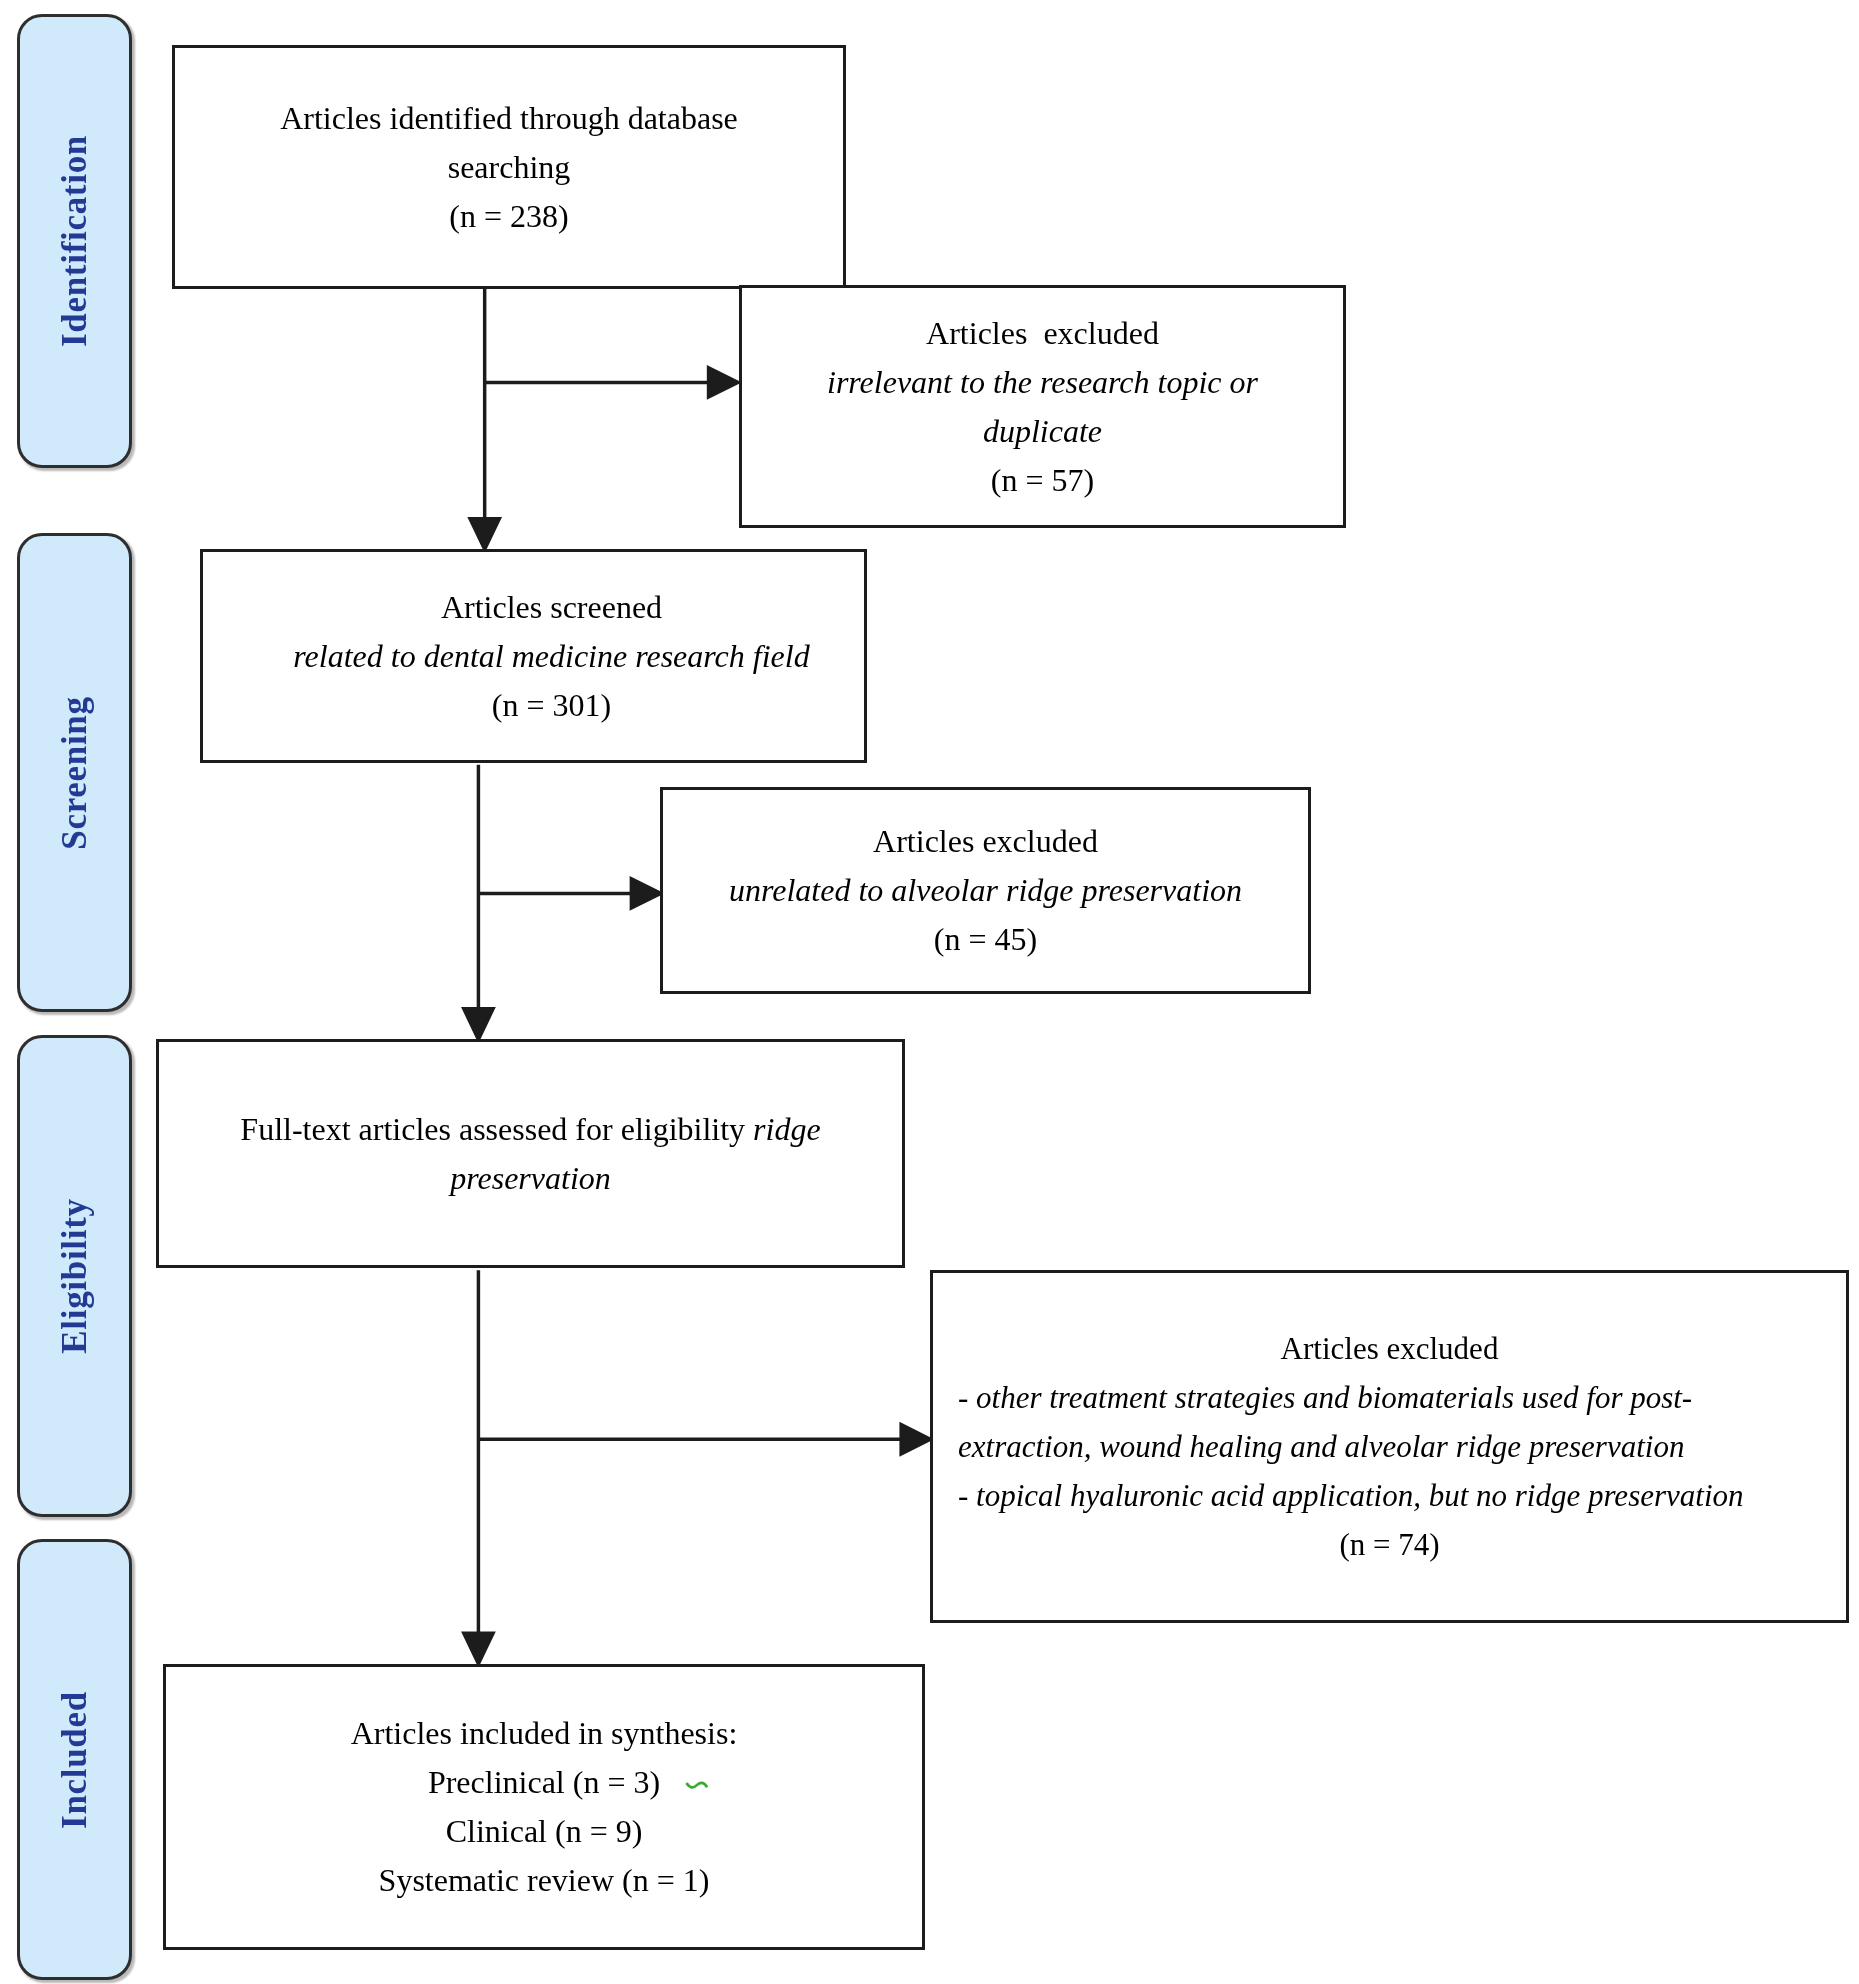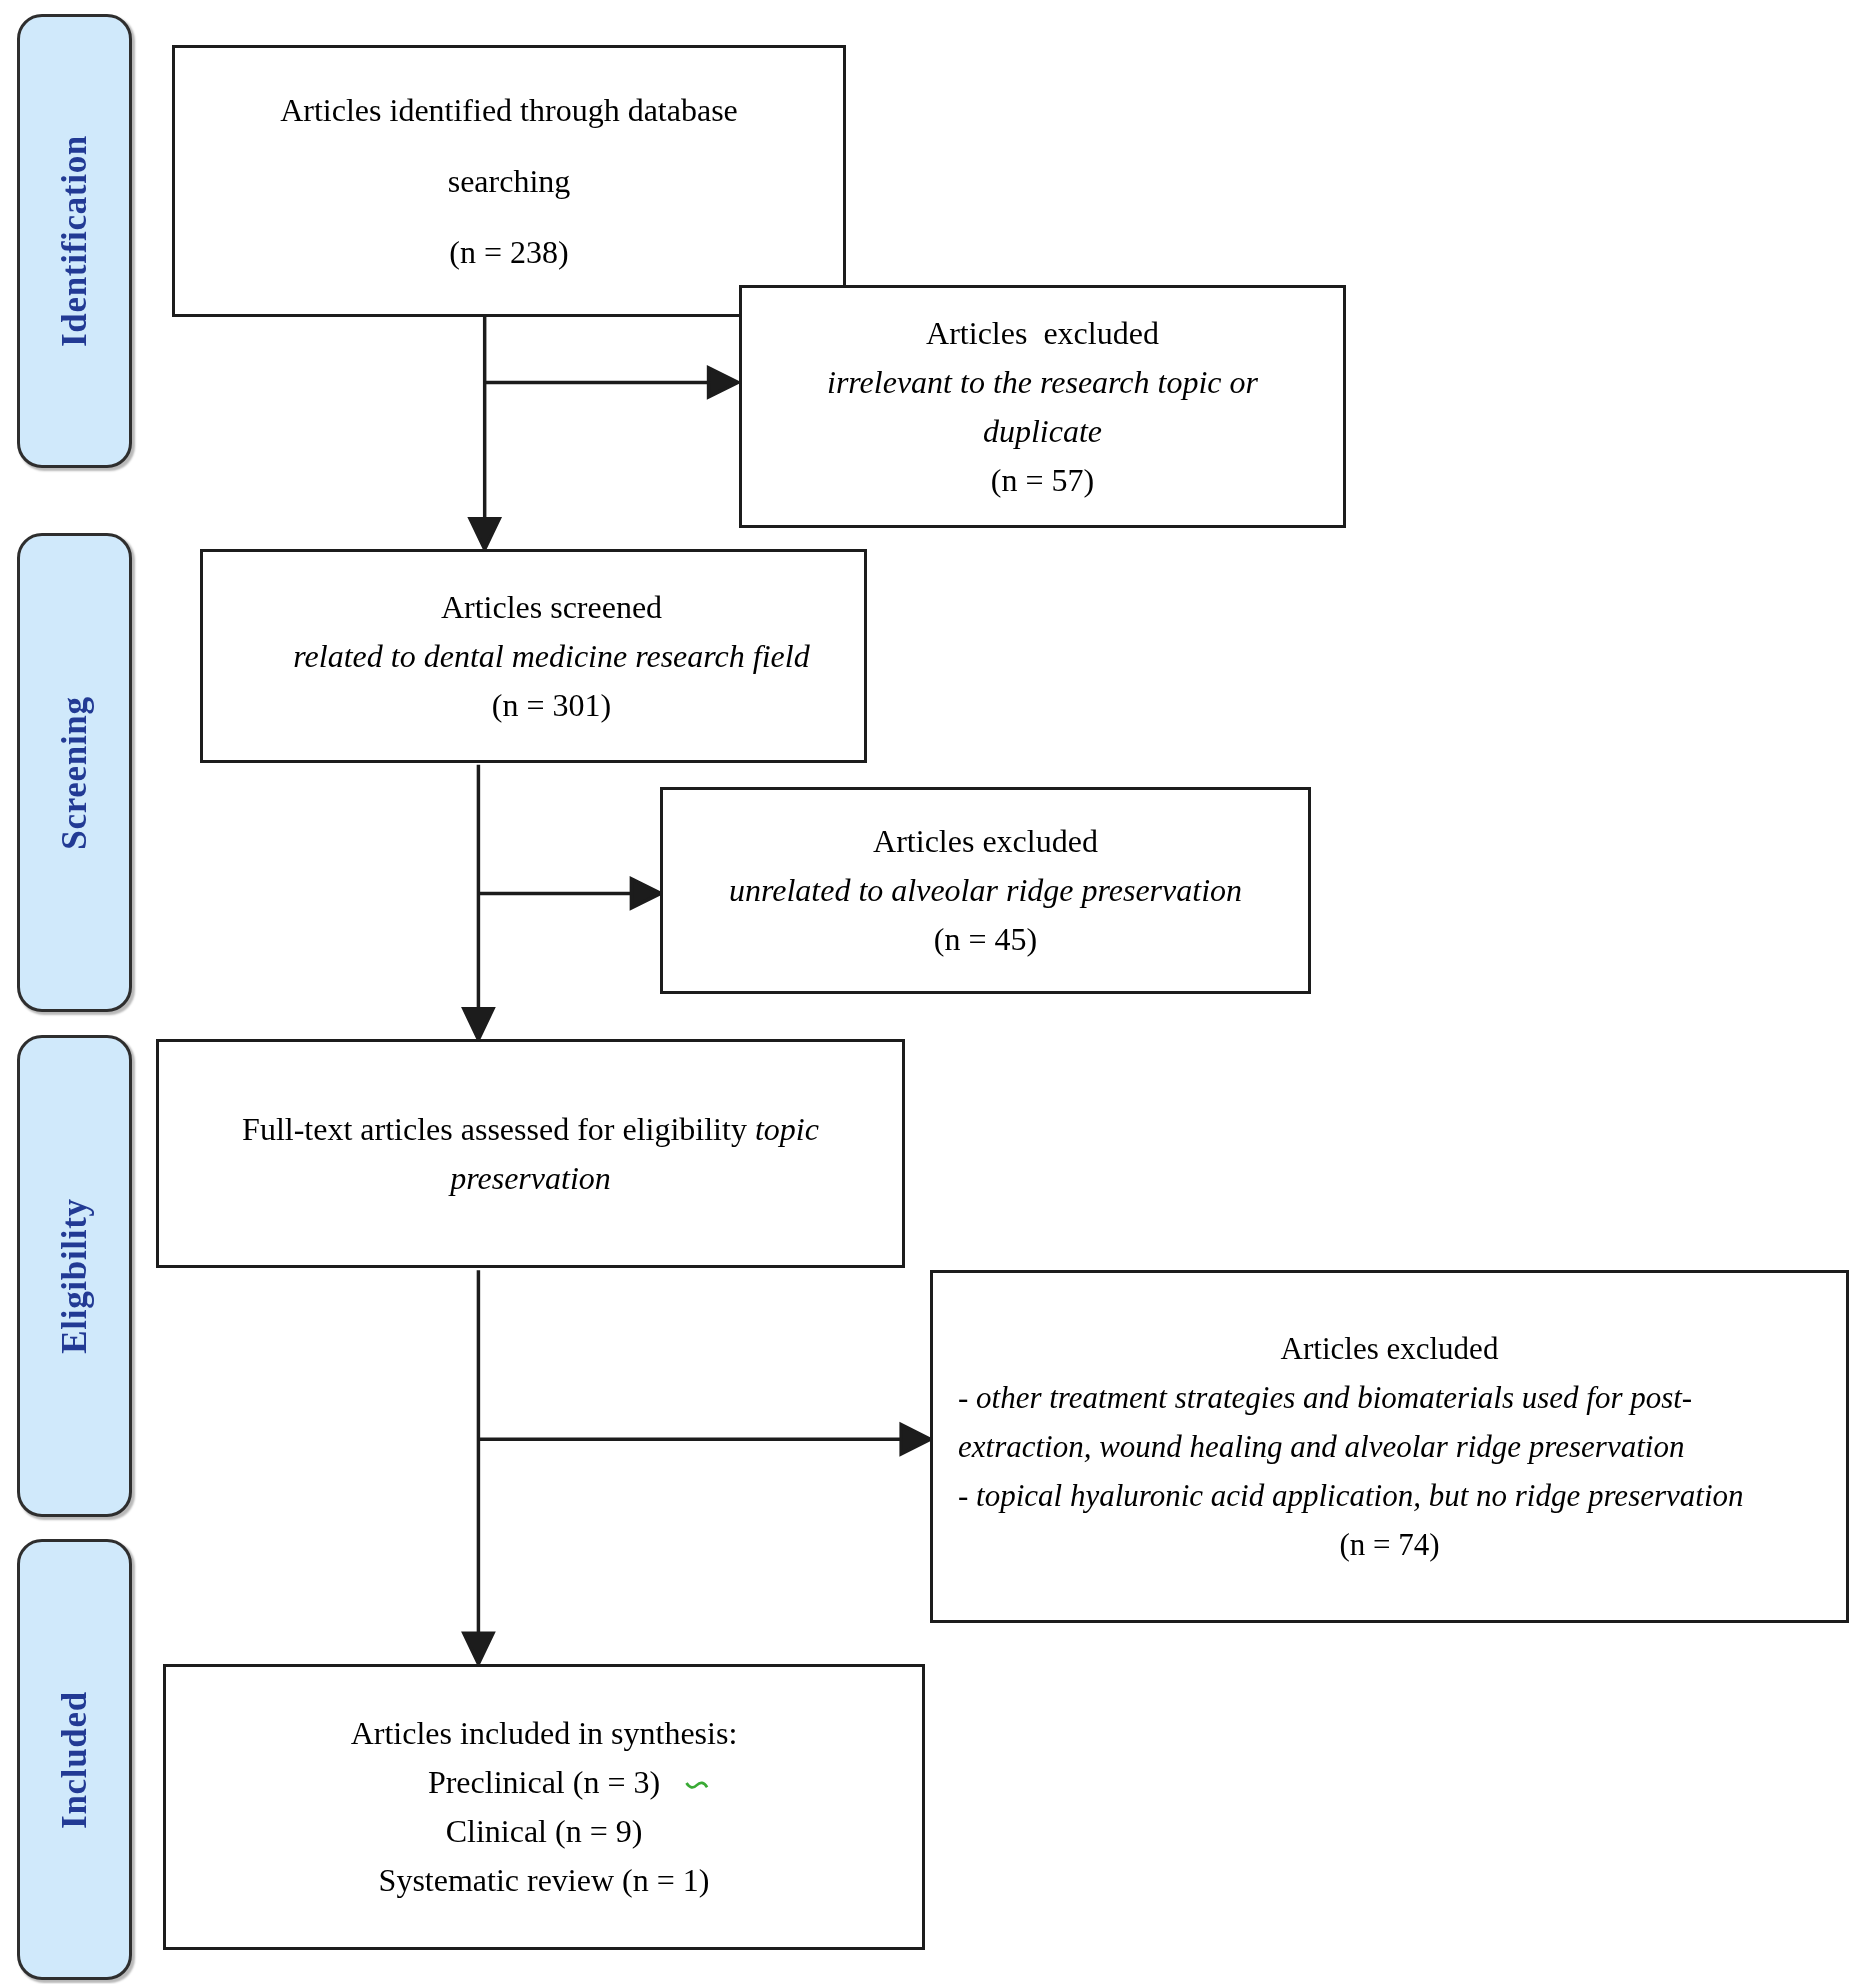--- a/index.html
+++ b/index.html
@@ -96,21 +96,21 @@
   <div class="stage" style="left:17.4px;top:533px;width:109px;height:473px;">
     <span class="stage-text">Screening</span>
   </div>
   <div class="stage" style="left:17.4px;top:1035px;width:109px;height:476px;">
     <span class="stage-text">Eligibility</span>
   </div>
   <div class="stage" style="left:17.4px;top:1539px;width:109px;height:435px;">
     <span class="stage-text">Included</span>
   </div>
 
-  <div class="fbox" style="left:172px;top:45px;width:674px;height:272px;gap:22px;">
+  <div class="fbox" style="left:172px;top:45px;width:674px;height:244px;">
     <div class="ln">Articles identified through database</div>
     <div class="ln">searching</div>
     <div class="ln">(n = 238)</div>
   </div>
 
   <div class="fbox" style="left:739px;top:285px;width:607px;height:243px;">
     <div class="ln">Articles  excluded</div>
     <div class="ln it">irrelevant to the research topic or</div>
     <div class="ln it">duplicate</div>
     <div class="ln">(n = 57)</div>
@@ -122,21 +122,21 @@
     <div class="ln">(n = 301)</div>
   </div>
 
   <div class="fbox" style="left:660px;top:787px;width:651px;height:207px;">
     <div class="ln">Articles excluded</div>
     <div class="ln it">unrelated to alveolar ridge preservation</div>
     <div class="ln">(n = 45)</div>
   </div>
 
   <div class="fbox" style="left:156px;top:1039px;width:749px;height:229px;">
-    <div class="ln"><span>Full-text articles assessed for eligibility </span><span class="it">topic</span></div>
+    <div class="ln"><span>Full-text articles assessed for eligibility </span><span class="it">ridge</span></div>
     <div class="ln it">preservation</div>
   </div>
 
   <div class="fbox boxF" style="left:930px;top:1270px;width:919px;height:353px;">
     <div class="ln centered">Articles excluded</div>
     <div class="ln it">- other treatment strategies and biomaterials used for post-</div>
     <div class="ln it">extraction, wound healing and alveolar ridge preservation</div>
     <div class="ln it">- topical hyaluronic acid application, but no ridge preservation</div>
     <div class="ln centered">(n = 74)</div>
   </div>

